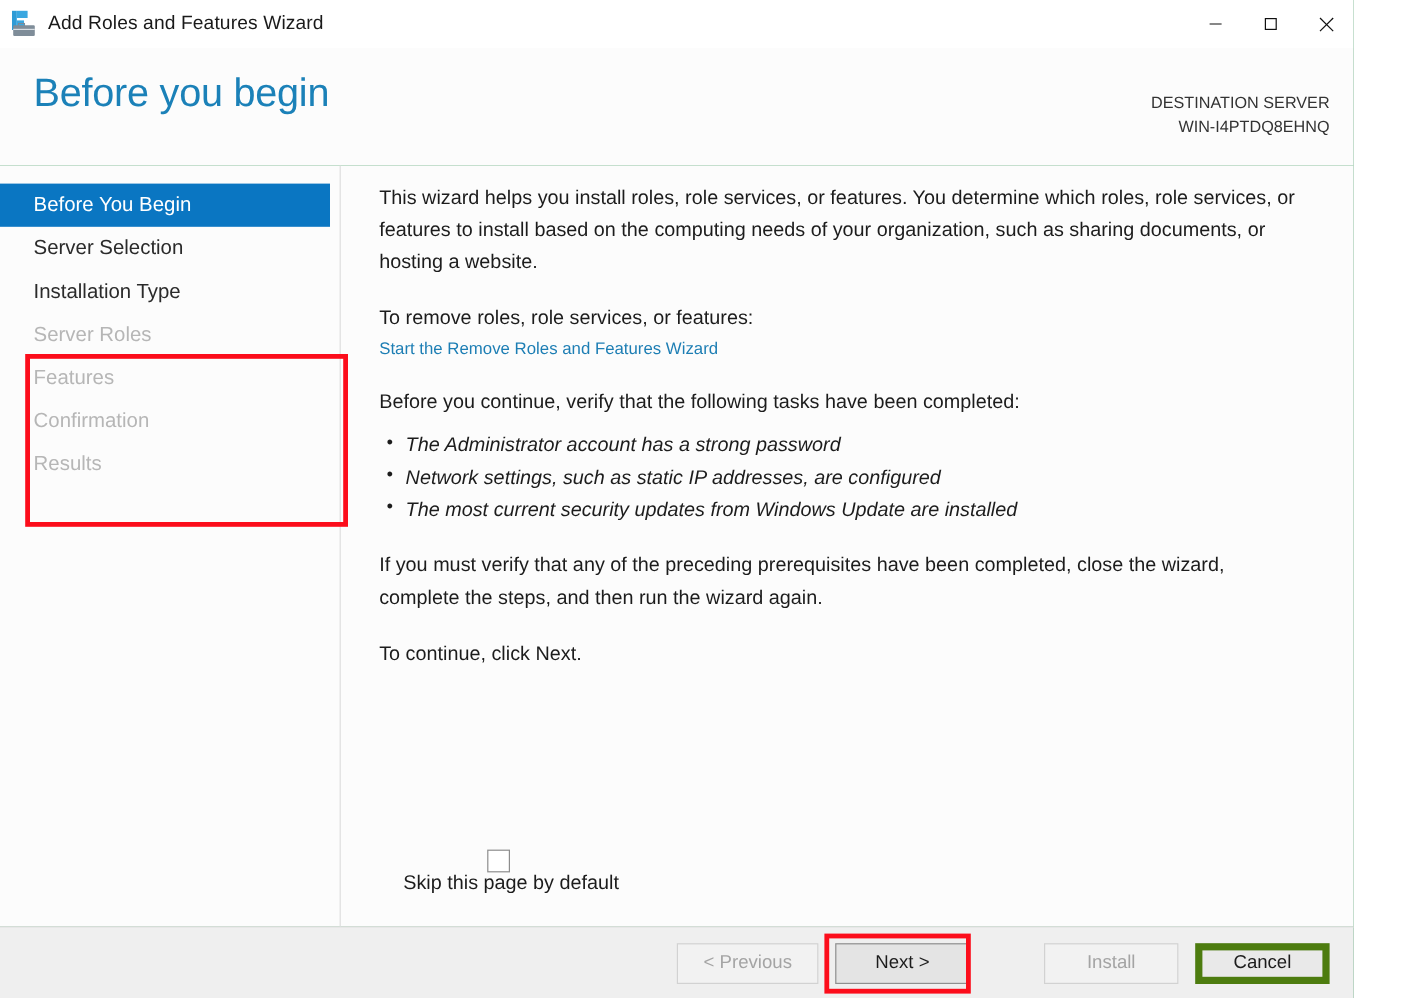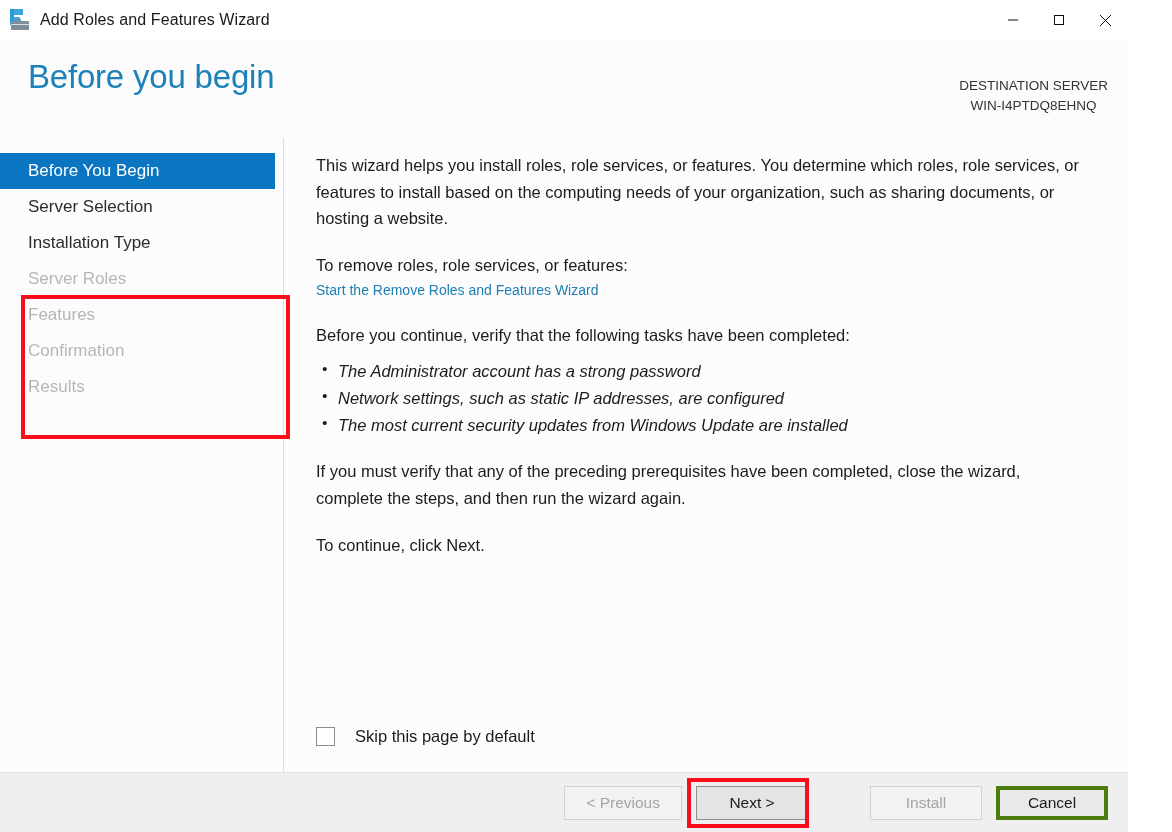--- a/index.html
+++ b/index.html
@@ -100,21 +100,21 @@
     font-weight: 400;
     color: #1b81b8;
     letter-spacing: -0.2px;
     margin-top: 20px;
     line-height: 1;
     white-space: nowrap;
   }
   .dest-server {
     margin-left: auto;
     margin-top: 36px;
-    text-align: center;
+    text-align: right;
     font-size: 13.5px;
     color: #333333;
     line-height: 1.45;
     white-space: nowrap;
   }
 
   
   .body {
     flex: 1 1 auto;
     display: flex;
@@ -194,20 +194,21 @@
     font-size: 15px;
   }
 
   .skip-row {
     position: absolute;
     left: 32px;
     bottom: 26px;
     display: flex;
     align-items: center;
     cursor: default;
+    flex-direction: column;
   }
   .checkbox {
     width: 19px; height: 19px;
     border: 1px solid #8d8d8d;
     background: #ffffff;
     flex: 0 0 19px;
   }
   .skip-label {
     margin-left: 20px;
     font-size: 16.5px;
@@ -233,21 +234,21 @@
     font-family: "Liberation Sans", sans-serif;
     background: #efefef;
     border: 1px solid #c8c8c8;
     color: #1c1c1c;
     cursor: default;
     padding: 0 21px;
     display: flex; align-items: center; justify-content: center;
     white-space: nowrap;
   }
   .btn.disabled { color: #a4a4a4; border-color: #d2d2d2; background: #f2f2f2; }
-  .btn.default  { border: 4px solid #4d7c0f; background: #e9e9e9; }
+  .btn.default  { border: 6px solid #4d7c0f; background: #e9e9e9; }
   .btn.focused  { border: 1px solid #8f8f8f; background: #e4e4e4; }
   .btn-slot { margin-left: 14px; position: relative; display: flex; }
   .btn-slot.gap { margin-left: 62px; }
   .next-redbox {
     position: absolute;
     left: -9px; top: -8px;
     width: 122px; height: 50px;
     border: 4px solid #fc0d1b;
     pointer-events: none;
   }

